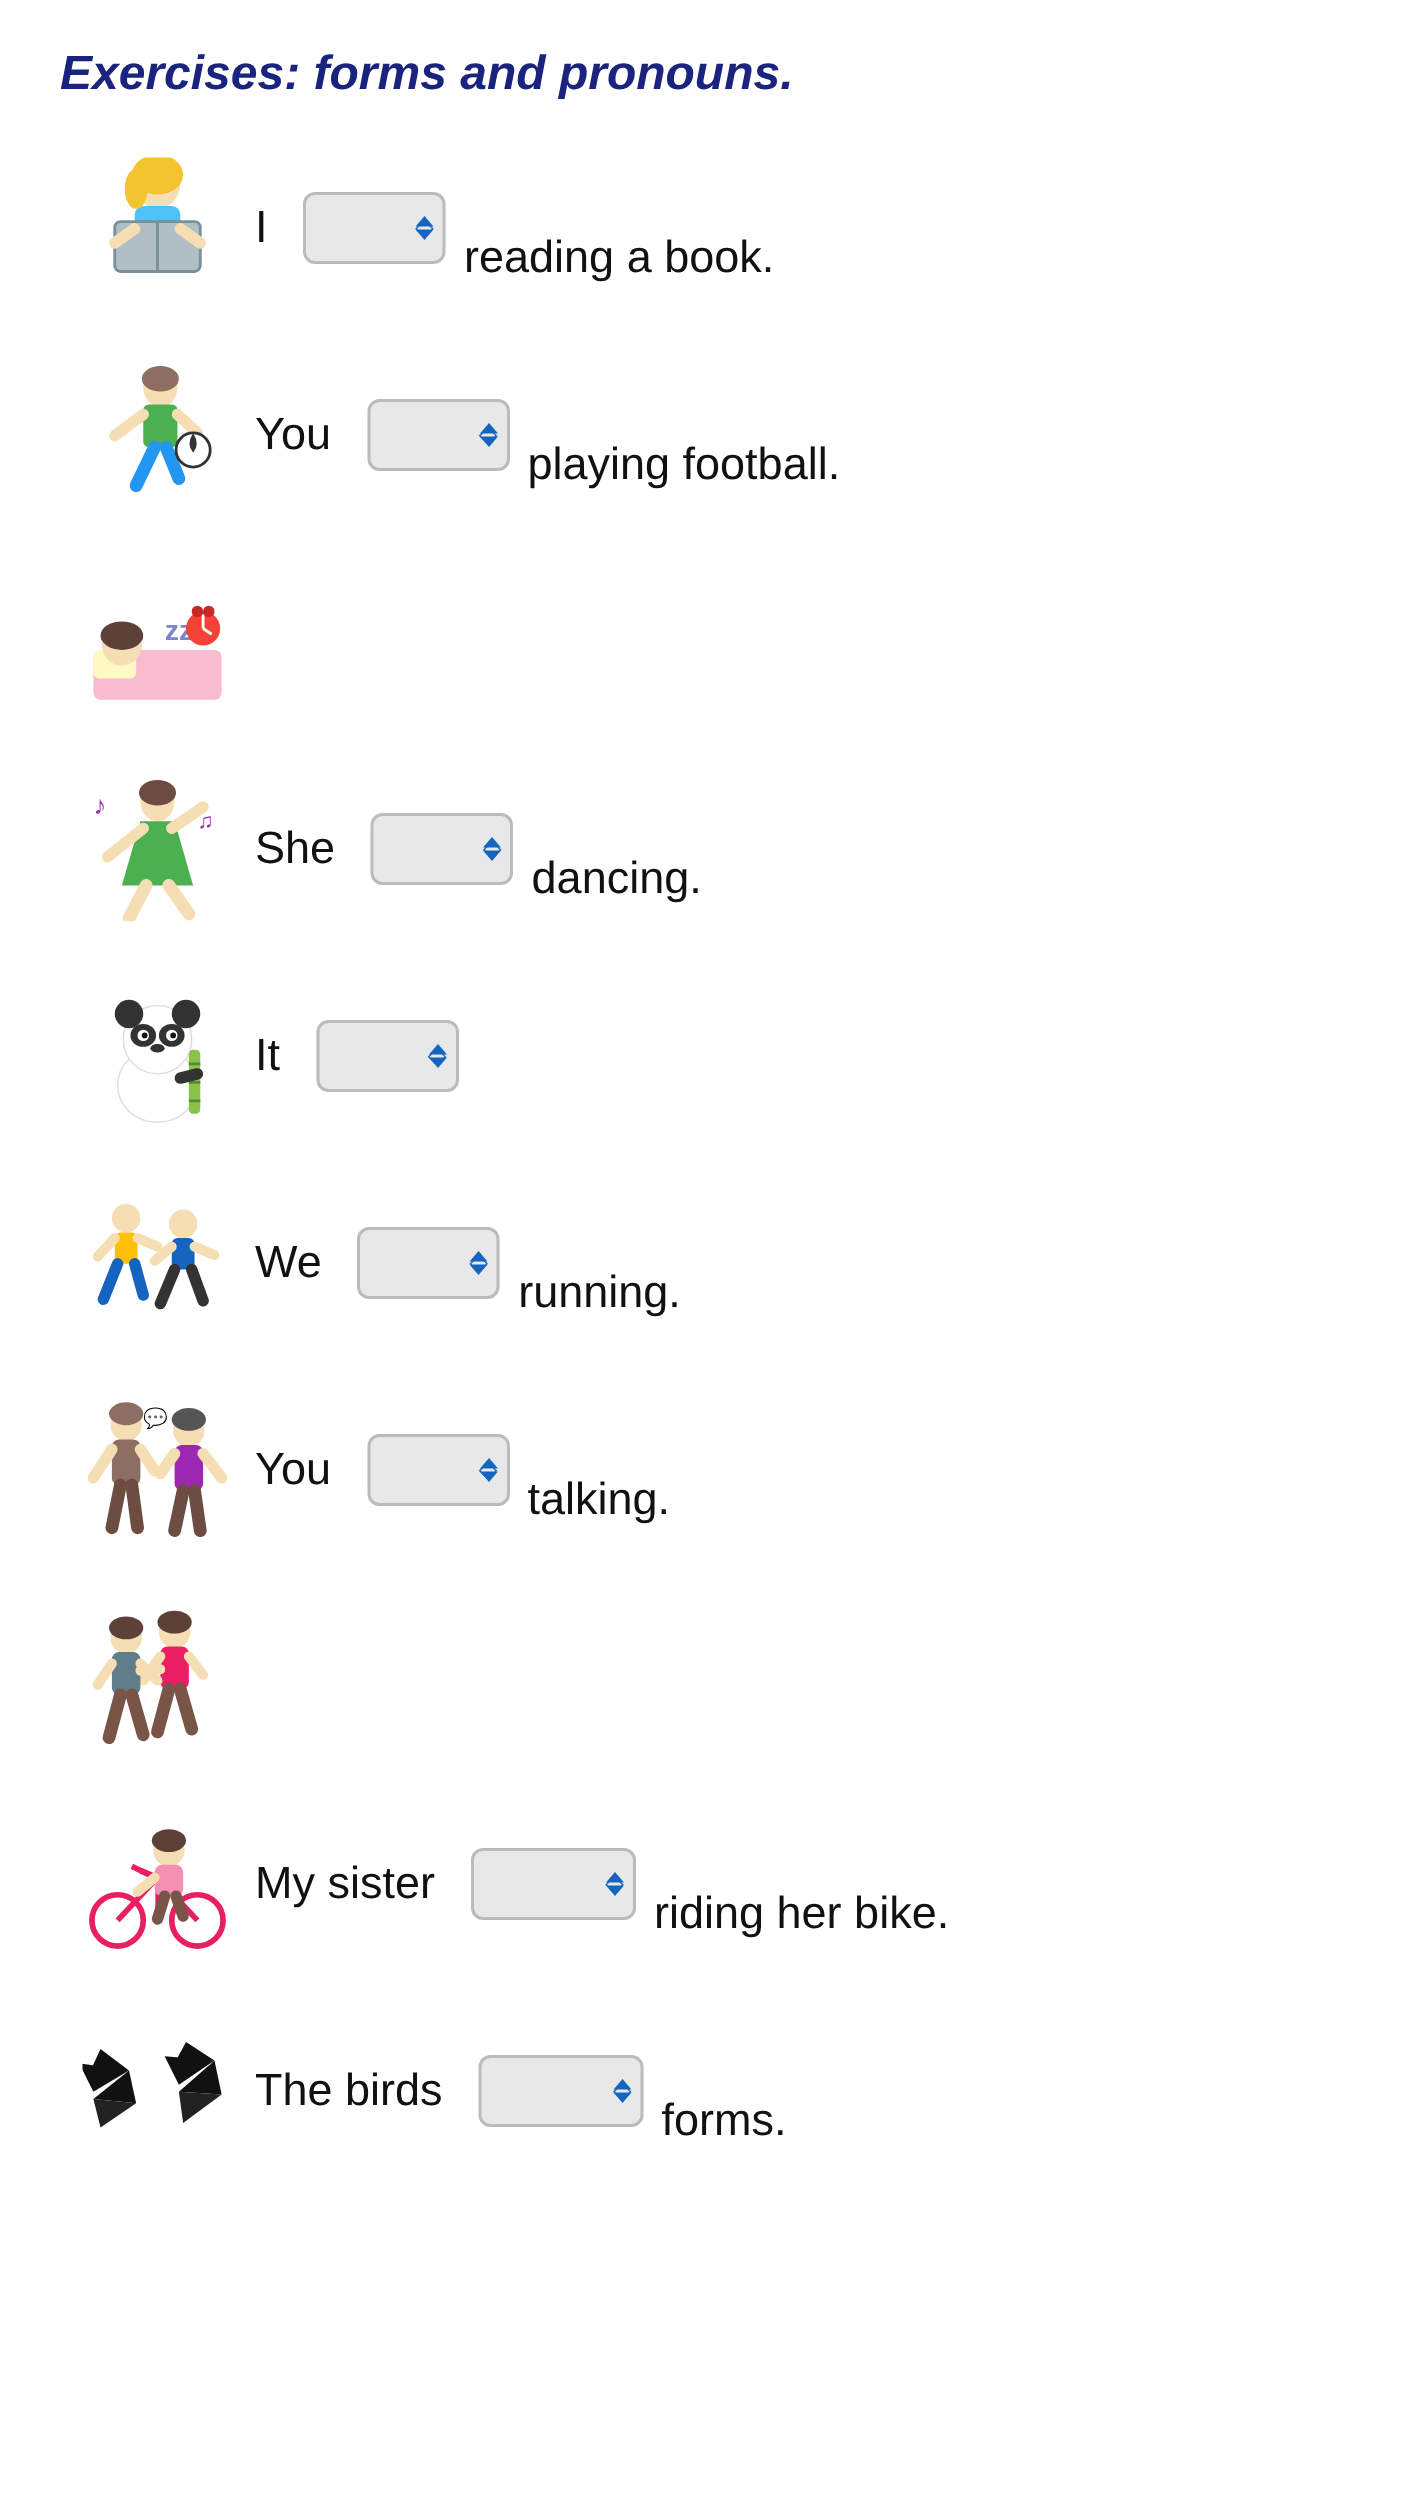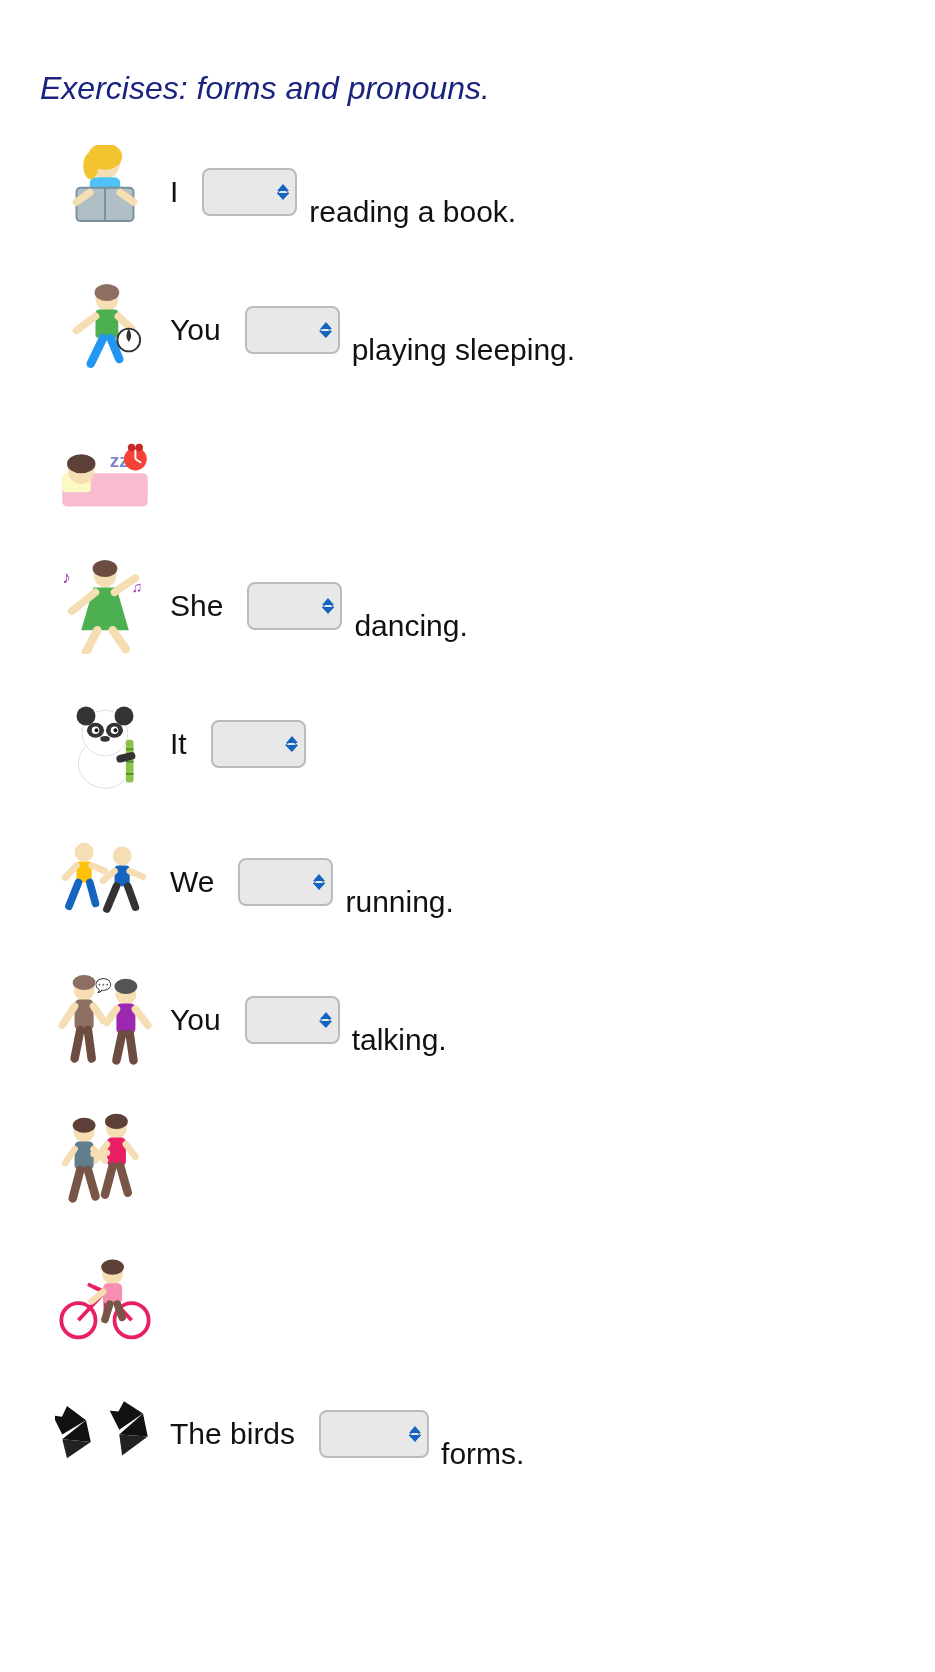--- a/index.html
+++ b/index.html
@@ -8,25 +8,24 @@
       background: #ffffff;
       font-family: Arial, sans-serif;
       width: 935px;
       min-height: 1672px;
       padding: 30px 40px;
     }
 
     .page-title {
       color: #1a237e;
       font-style: italic;
-      font-weight: normal;
+      font-weight: bold;
       font-size: 32px;
       margin-bottom: 30px;
       text-align: left;
-      margin-top: 40px;
     }
 
     .exercise-row {
       display: flex;
       align-items: center;
       margin-bottom: 28px;
       flex-wrap: wrap;
       min-height: 110px;
     }
 
@@ -177,21 +176,21 @@
     <circle cx="75" cy="60" r="12" fill="#fff" stroke="#333" stroke-width="2"></circle>
     <path d="M75,48 Q80,56 75,62 Q70,56 75,48Z" fill="#333"></path>
   </svg>
       </div>
       <div class="sentence-part">
         <span class="pronoun">You</span>
         <div class="select-wrapper"><select class="dropdown-select" style="min-width: 95px;"><option value=""></option><option value="am">am</option><option value="is">is</option><option value="are">are</option></select><div class="chevron-icon">
             <div class="chevron-up"></div>
             <div class="chevron-down"></div>
           </div></div>
-        <span class="verb-part">playing sleeping.</span>
+        <span class="verb-part">playing football.</span>
       </div>
     </div>
     <div class="exercise-row">
       <div class="icon-cell">
         <svg viewBox="0 0 100 100" class="svg-icon">
 
     <rect x="5" y="55" width="90" height="35" rx="5" fill="#f8bbd0"></rect>
     <rect x="5" y="55" width="30" height="20" rx="4" fill="#fff9c4"></rect>
 
     <ellipse cx="25" cy="52" rx="14" ry="14" fill="#f5deb3"></ellipse>
@@ -372,20 +371,28 @@
     <line x1="50" y1="45" x2="62" y2="42" stroke="#e91e63" stroke-width="4"></line>
 
     <circle cx="58" cy="26" r="11" fill="#f5deb3"></circle>
     <ellipse cx="58" cy="19" rx="12" ry="8" fill="#5d4037"></ellipse>
     <rect x="48" y="36" width="20" height="22" rx="5" fill="#f48fb1"></rect>
     <line x1="48" y1="45" x2="36" y2="55" stroke="#f5deb3" stroke-width="7" stroke-linecap="round"></line>
     <line x1="55" y1="58" x2="50" y2="74" stroke="#795548" stroke-width="8" stroke-linecap="round"></line>
     <line x1="63" y1="58" x2="68" y2="72" stroke="#795548" stroke-width="8" stroke-linecap="round"></line>
   </svg>
       </div>
+      <div class="sentence-part">
+        <span class="pronoun">My sister</span>
+        <div class="select-wrapper"><select class="dropdown-select" style="min-width: 110px;"><option value=""></option><option value="am">am</option><option value="is">is</option><option value="are">are</option></select><div class="chevron-icon">
+            <div class="chevron-up"></div>
+            <div class="chevron-down"></div>
+          </div></div>
+        <span class="verb-part">riding her bike.</span>
+      </div>
     </div>
     <div class="exercise-row">
       <div class="icon-cell">
         <svg viewBox="0 0 100 100" class="svg-icon">
 
     <polygon points="5,55 30,35 35,58" fill="#111"></polygon>
     <polygon points="5,55 10,75 35,58" fill="#222"></polygon>
     <polygon points="3,35 30,35 10,20" fill="#111"></polygon>
 
     <polygon points="5,50 -5,30 30,35" fill="#111"></polygon>

